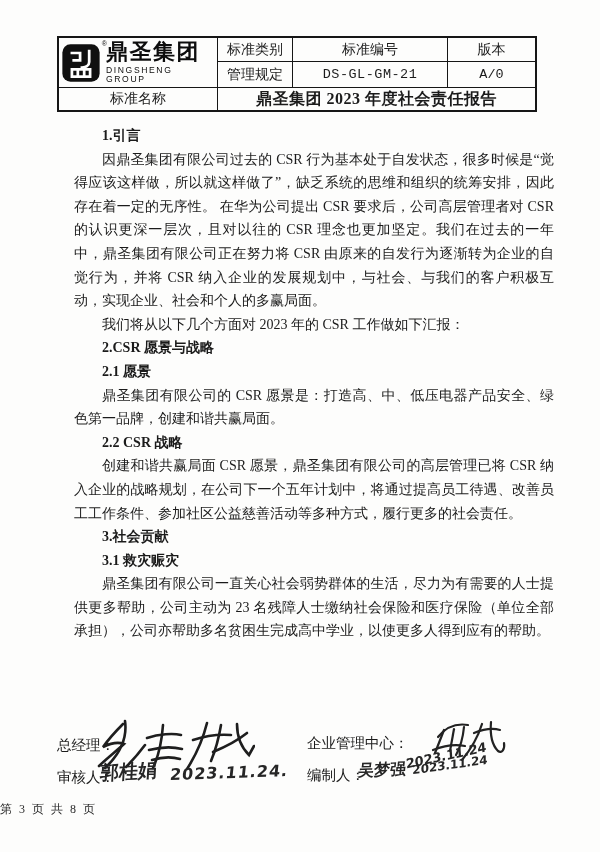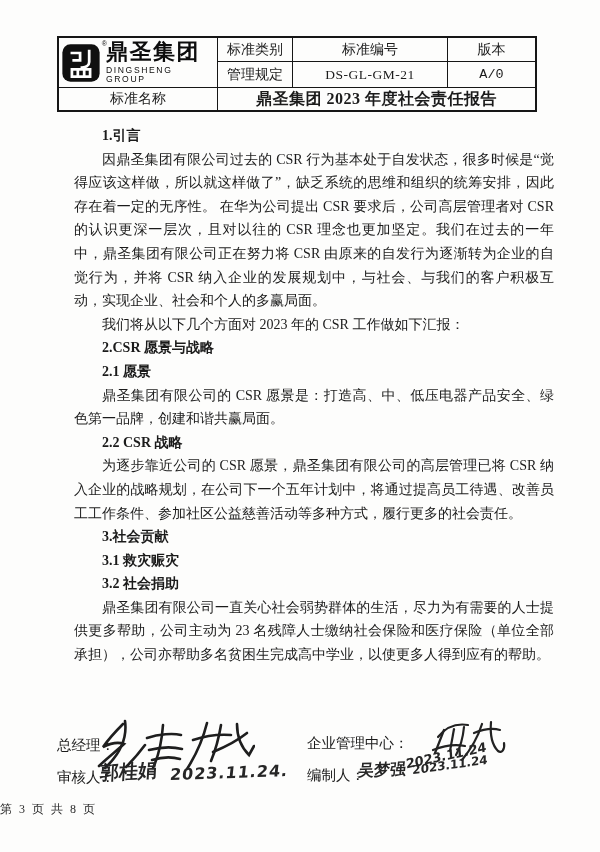--- a/index.html
+++ b/index.html
@@ -20,21 +20,21 @@
     display:flex;align-items:center;justify-content:center;
     font-size:14px;box-sizing:border-box;white-space:nowrap;
   }
   .bR{border-right:1.5px solid #161616;}
   .bB{border-bottom:1.5px solid #161616;}
   .logo-cell{grid-column:1;grid-row:1/3;display:flex;align-items:center;justify-content:center;gap:5px;padding:2px;}
   .cell.cat{grid-column:2;grid-row:1;}
   .cell.num{grid-column:3;grid-row:1;}
   .cell.ver{grid-column:4;grid-row:1;}
   .cell.catv{grid-column:2;grid-row:2;}
-  .cell.numv{grid-column:3;grid-row:2;font-family:Liberation Serif, serif;font-size:13.5px;letter-spacing:0.5px;}
+  .cell.numv{grid-column:3;grid-row:2;font-family:Liberation Mono, monospace;font-size:13.5px;letter-spacing:0.5px;}
   .cell.verv{grid-column:4;grid-row:2;font-family:"Liberation Mono", monospace;font-size:13.5px;}
   .cell.namel{grid-column:1;grid-row:3;}
   .cell.namev{grid-column:2/5;grid-row:3;font-weight:bold;font-size:16px;letter-spacing:0.5px;text-align:center;}
   
   .logo-mark{position:relative;width:40px;height:40px;flex:0 0 auto;}
   .logo-reg{position:absolute;top:-3px;right:-6px;font-size:7px;color:#111;font-family:"Liberation Sans", sans-serif;}
   .logo-text{display:flex;flex-direction:column;align-items:flex-start;line-height:1;}
   .logo-cn{font-size:22px;font-weight:900;letter-spacing:1.5px;font-family:"Liberation Sans", sans-serif;color:#0d0d0d;}
   .logo-en{font-size:8.6px;font-weight:400;letter-spacing:1.6px;margin-top:3px;font-family:"Liberation Sans", sans-serif;color:#0d0d0d;}
   
@@ -93,24 +93,23 @@
   </div>
 
   <div class="doc-body">
     <p class="blk h">1.引言</p>
     <p class="blk p">因鼎圣集团有限公司过去的 CSR 行为基本处于自发状态，很多时候是“觉得应该这样做，所以就这样做了”，缺乏系统的思维和组织的统筹安排，因此存在着一定的无序性。 在华为公司提出 CSR 要求后，公司高层管理者对 CSR 的认识更深一层次，且对以往的 CSR 理念也更加坚定。我们在过去的一年中，鼎圣集团有限公司正在努力将 CSR 由原来的自发行为逐渐转为企业的自觉行为，并将 CSR 纳入企业的发展规划中，与社会、与我们的客户积极互动，实现企业、社会和个人的多赢局面。</p>
     <p class="blk p">我们将从以下几个方面对 2023 年的 CSR 工作做如下汇报：</p>
     <p class="blk h">2.CSR 愿景与战略</p>
     <p class="blk h">2.1 愿景</p>
     <p class="blk p">鼎圣集团有限公司的 CSR 愿景是：打造高、中、低压电器产品安全、绿色第一品牌，创建和谐共赢局面。</p>
     <p class="blk h">2.2 CSR 战略</p>
-    <p class="blk p">为逐步靠近公司的 CSR 愿景，鼎圣集团有限公司的高层管理已将 CSR 纳入企业的战略规划，在公司下一个五年计划中，将通过提高员工待遇、改善员工工作条件、参加社区公益慈善活动等多种方式，履行更多的社会责任。</p>
+    <p class="blk p">创建和谐共赢局面 CSR 愿景，鼎圣集团有限公司的高层管理已将 CSR 纳入企业的战略规划，在公司下一个五年计划中，将通过提高员工待遇、改善员工工作条件、参加社区公益慈善活动等多种方式，履行更多的社会责任。</p>
     <p class="blk h">3.社会贡献</p>
     <p class="blk h">3.1 救灾赈灾</p>
-    <p class="blk h">3.2 社会捐助</p>
     <p class="blk p">鼎圣集团有限公司一直关心社会弱势群体的生活，尽力为有需要的人士提供更多帮助，公司主动为 23 名残障人士缴纳社会保险和医疗保险（单位全部承担），公司亦帮助多名贫困生完成高中学业，以使更多人得到应有的帮助。</p>
   </div>
 
   <div>
     <span class="sig-label" style="left:57px;top:736px;">总经理：</span>
     <svg class="sig-svg" style="left:95px;top:719px;" width="160" height="52" viewBox="0 0 160 52">
       <g stroke="#1e1e1e" stroke-width="2.6" fill="none" stroke-linecap="round">
         <path d="M28 5 C 20 13, 13 21, 8 28 C 16 24, 24 23, 29 25 C 20 33, 10 41, 4 47"></path>
         <path d="M30 2 C 32 16, 27 33, 10 49"></path>
         <path d="M50 26 C 44 34, 38 41, 31 48"></path>

